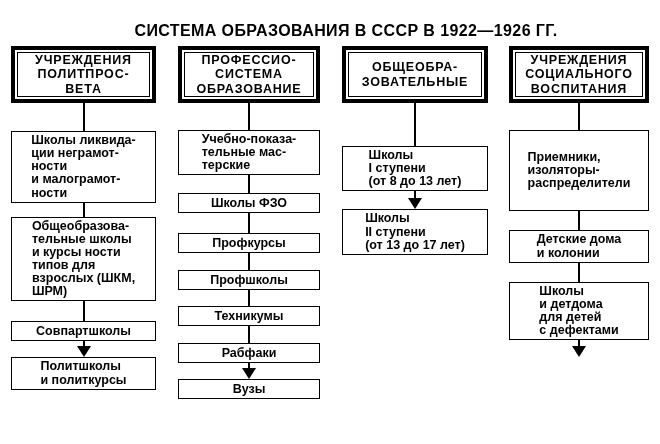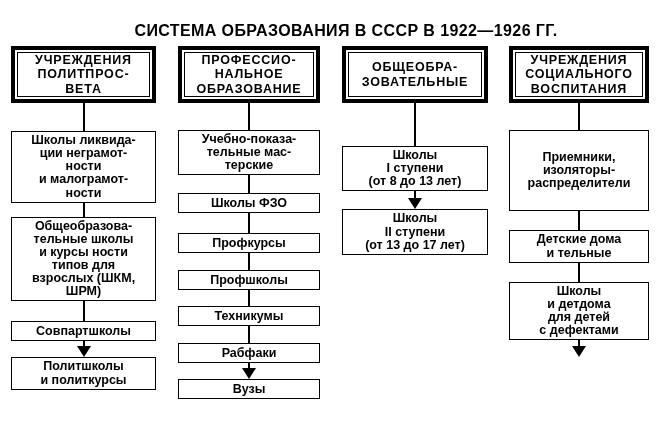--- a/index.html
+++ b/index.html
@@ -27,21 +27,21 @@
   .conn{display:flex;flex-direction:column;align-items:center;}
   .vl{width:2px;background:#000;flex:1 1 auto;}
   .ah{
     width:0;height:0;flex:0 0 auto;margin-top:-1px;
     border-left:7px solid transparent;border-right:7px solid transparent;
     border-top:11px solid #000;
   }
   .node{
     box-sizing:border-box;border:1.5px solid #000;background:#fff;
     display:flex;align-items:center;justify-content:center;
-    text-align:center;font-weight:700;font-size:12.5px;line-height:1.05;
+    font-weight:700;font-size:12.5px;line-height:1.05;
     padding:2px;white-space:pre-line;min-height:20px;
   }
 </style>
 </head>
 <body>
 
 <h1 class="title">СИСТЕМА ОБРАЗОВАНИЯ В СССР В 1922—1926 ГГ.</h1>
 
 <div class="col" style="left:11px;width:145px;">
   <div class="hdr">
@@ -74,21 +74,21 @@
       <i class="vl"></i>
       <i class="ah"></i>
     </div>
   <div class="node">Политшколы
 и политкурсы</div>
 </div>
 
 <div class="col" style="left:178px;width:142px;">
   <div class="hdr">
     <div class="hdr-inner">ПРОФЕССИО-
-НАЛЬНОЕ
+СИСТЕМА
 ОБРАЗОВАНИЕ</div>
   </div>
   <div class="conn" style="height:27px">
       <i class="vl"></i>
     </div>
   <div class="node">Учебно-показа-
 тельные мас-
 терские</div>
   <div class="conn" style="height:18px">
       <i class="vl"></i>
@@ -149,21 +149,21 @@
   <div class="conn" style="height:27px">
       <i class="vl"></i>
     </div>
   <div class="node" style="padding:20px 2px">Приемники,
 изоляторы-
 распределители</div>
   <div class="conn" style="height:19px">
       <i class="vl"></i>
     </div>
   <div class="node">Детские дома
-и тельные</div>
+и колонии</div>
   <div class="conn" style="height:19px">
       <i class="vl"></i>
     </div>
   <div class="node">Школы
 и детдома
 для детей
 с дефектами</div>
   <div class="conn" style="height:17px">
       <i class="vl"></i>
       <i class="ah"></i>

